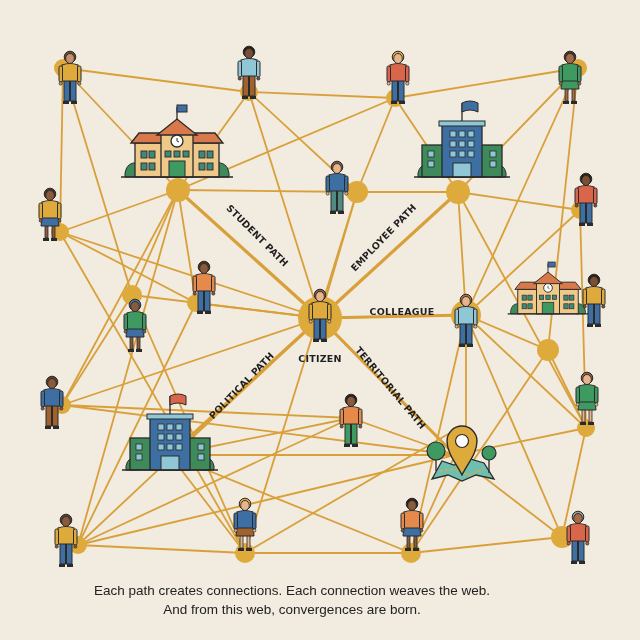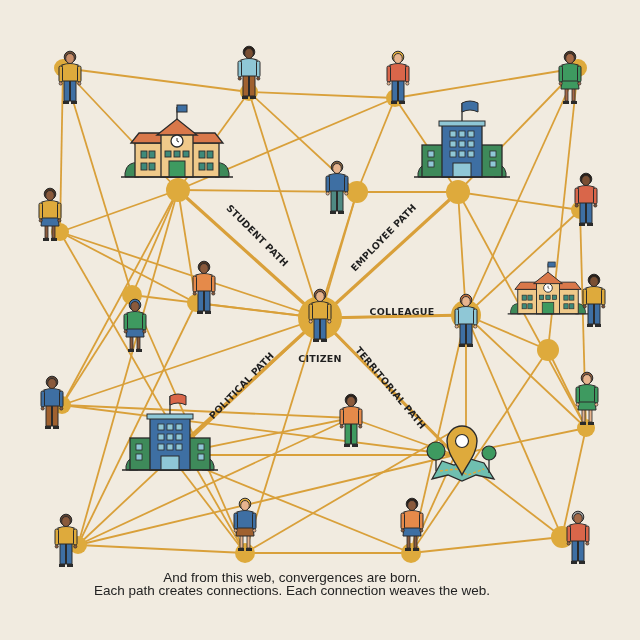--- a/index.html
+++ b/index.html
@@ -1,20 +1,20 @@
 <!DOCTYPE html>
 <html><head>
 <meta charset="utf-8">
 <style>
   html,body{margin:0;padding:0;background:#f1ebe0;}
   #stage{position:relative;width:640px;height:640px;overflow:hidden;background:#f1ebe0;font-family:"DejaVu Sans","Liberation Sans",sans-serif;}
   #net{position:absolute;left:0;top:0;width:640px;height:640px;}
   .caption{position:absolute;left:0;width:584px;text-align:center;color:#222;font-family:"Liberation Sans","DejaVu Sans",sans-serif;font-size:13.5px;line-height:19px;}
   .cap1{top:581px;}
-  .cap2{top:568px;}
+  .cap2{top:600px;}
   .plabel{font-family:"DejaVu Sans","Liberation Sans",sans-serif;font-weight:bold;font-size:9.5px;fill:#1f1f1f;letter-spacing:0.2px;}
 </style>
 </head>
 <body>
 
 <div id="stage">
   <svg id="net" viewBox="0 0 640 640" xmlns="http://www.w3.org/2000/svg">
     <g id="edges">
         <line x1="63" y1="68" x2="178" y2="190" stroke="#d9a03a" stroke-width="1.8"></line>
         <line x1="63" y1="68" x2="249" y2="92" stroke="#d9a03a" stroke-width="1.8"></line>

